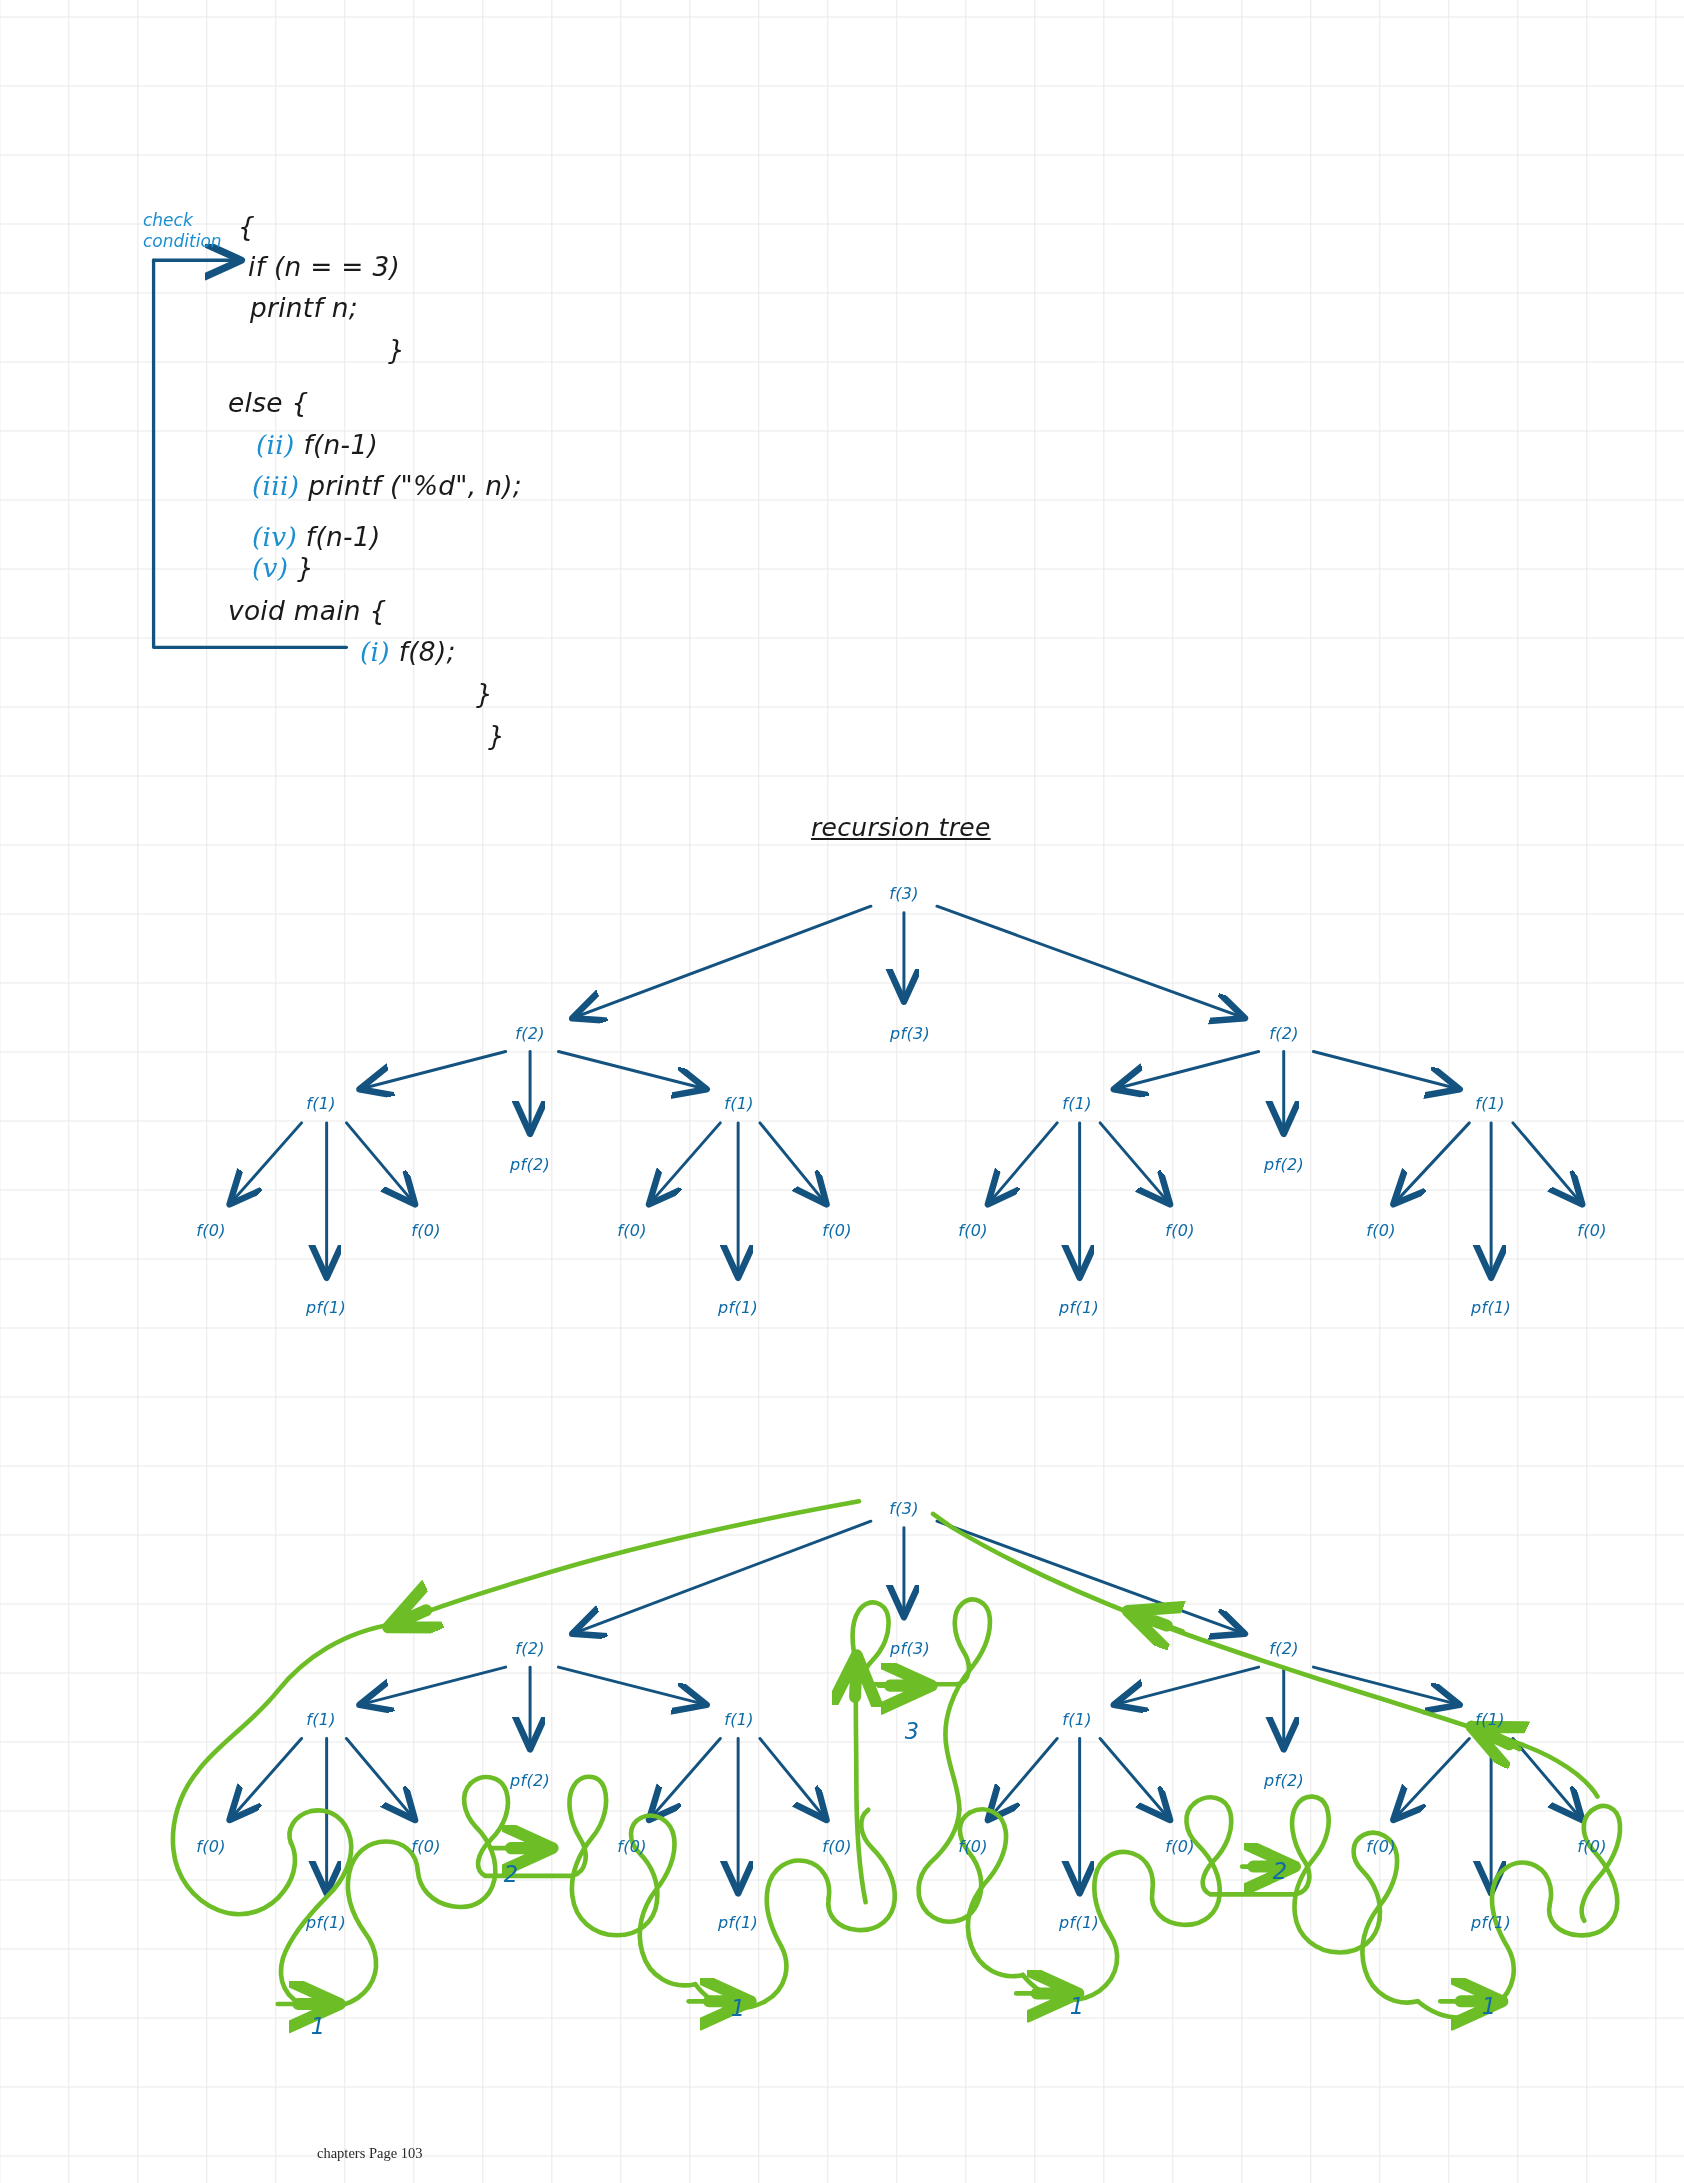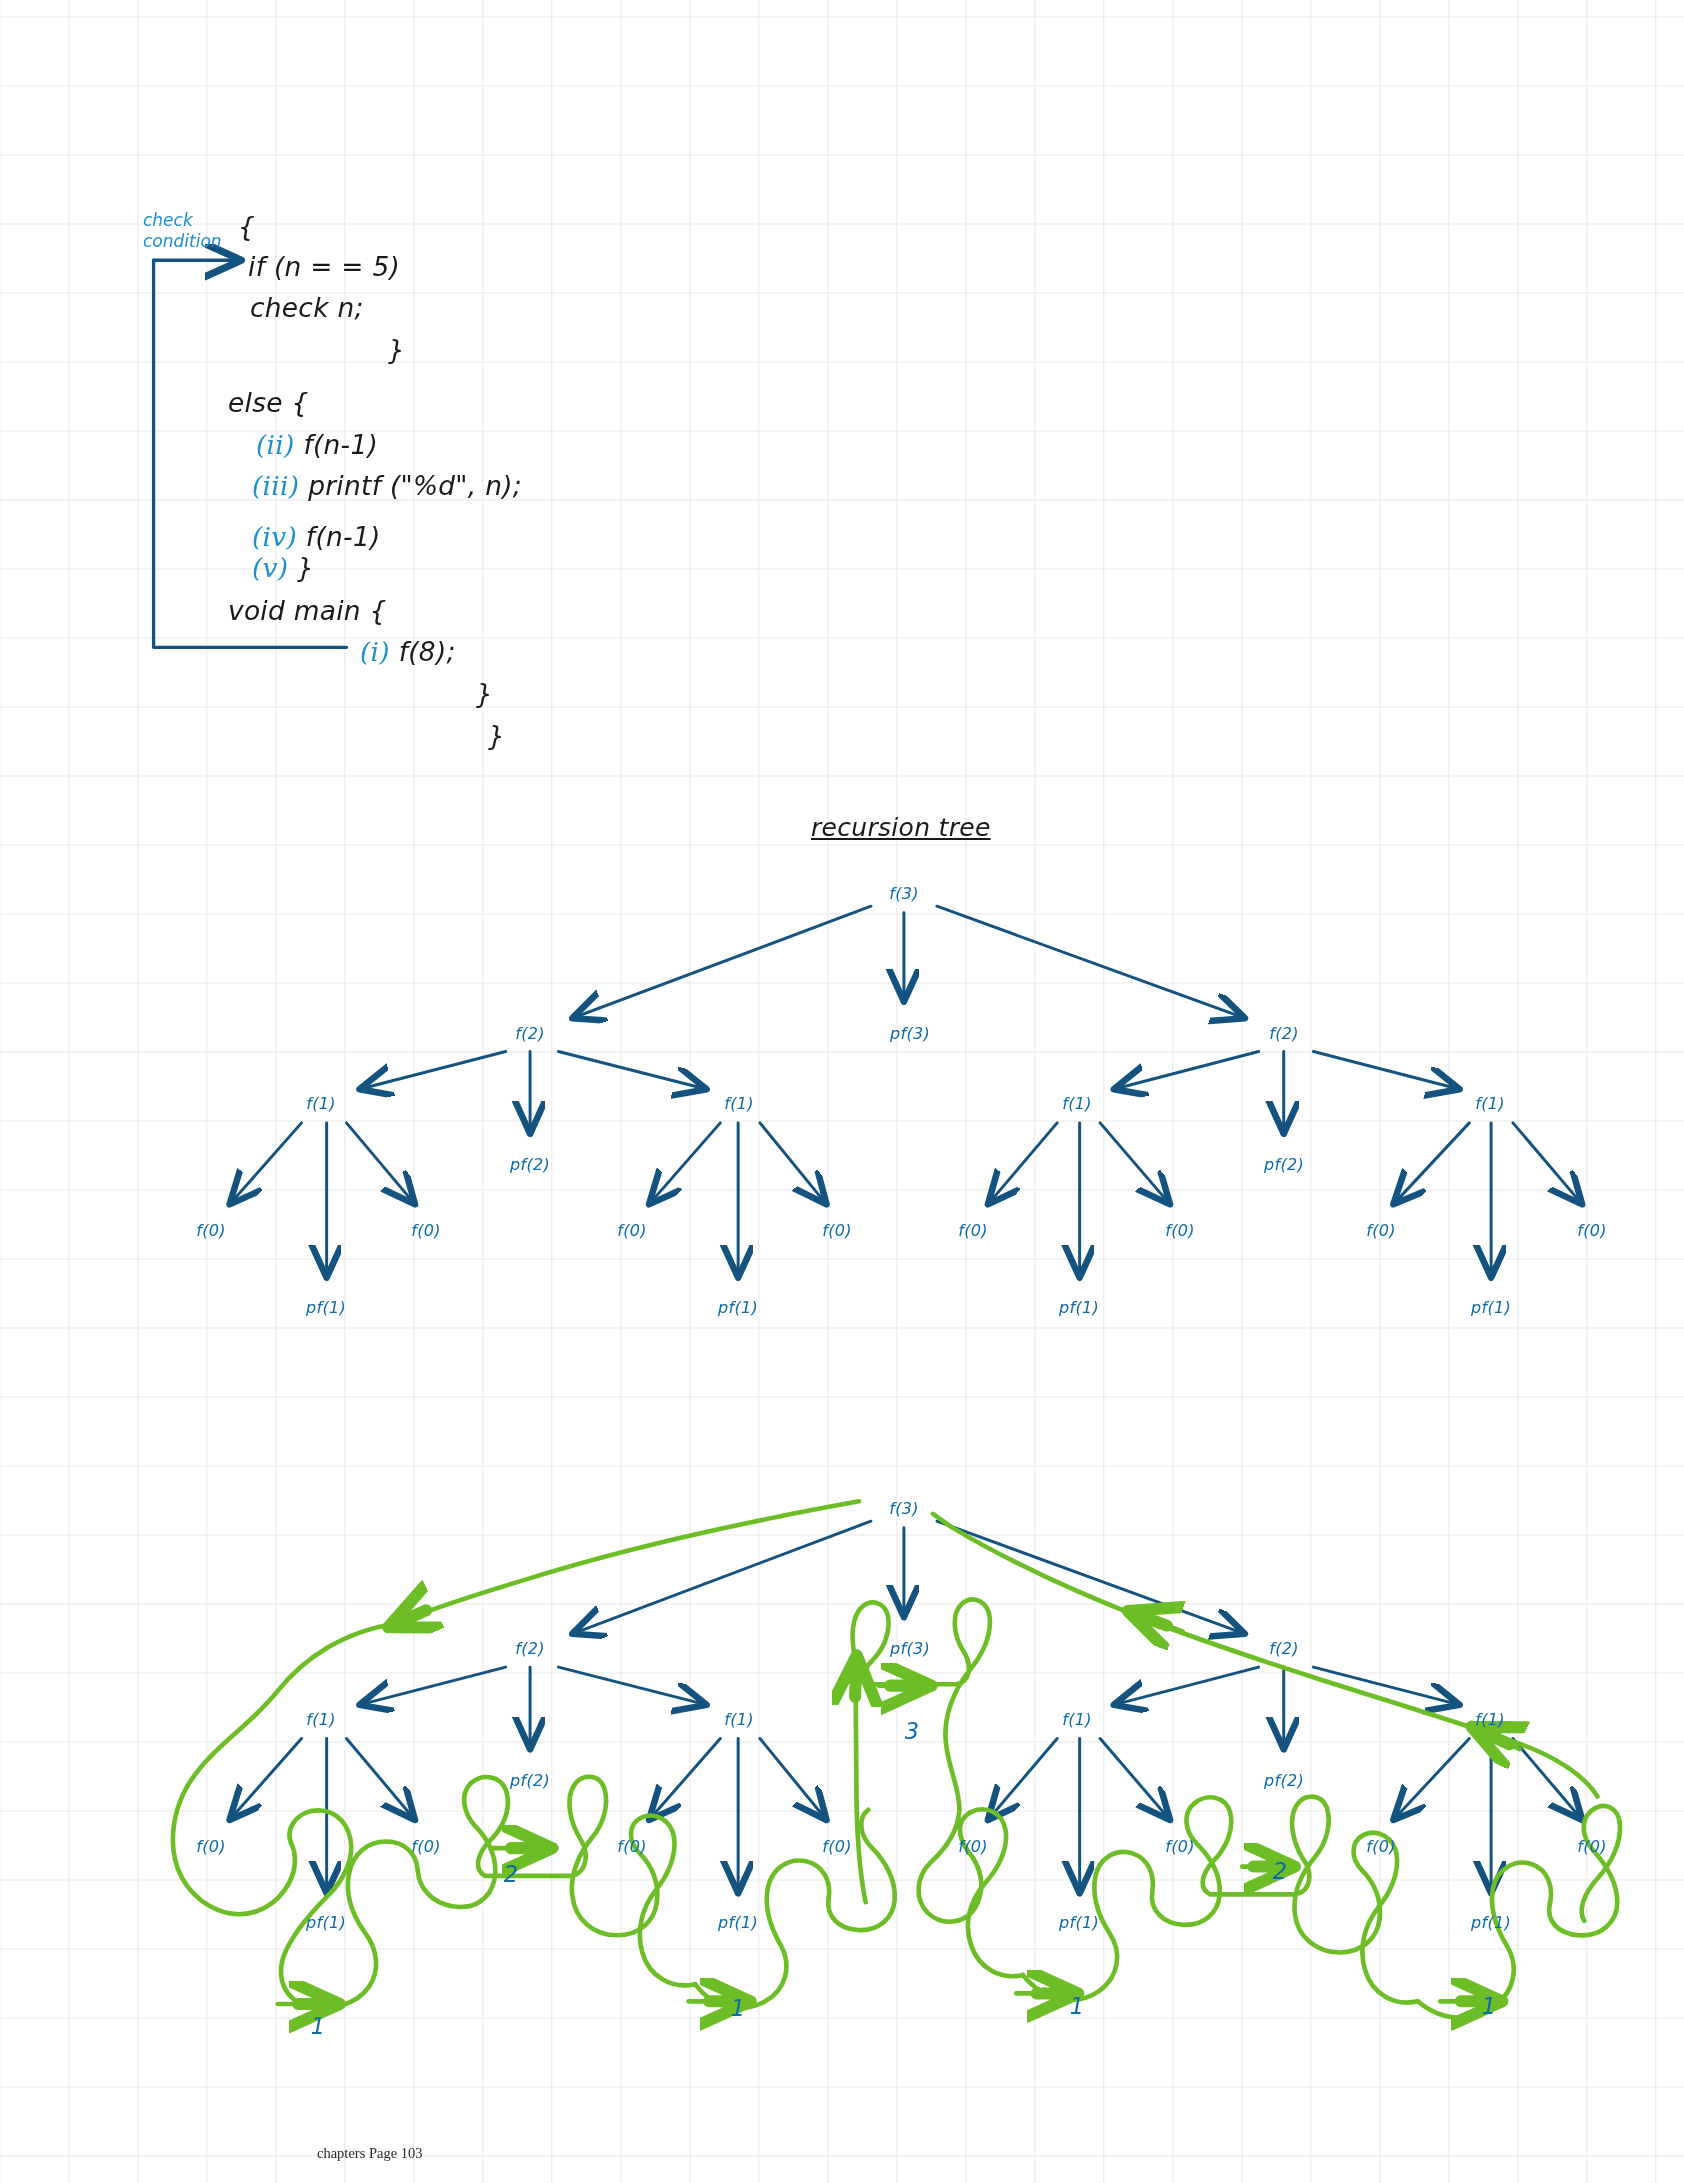--- a/index.html
+++ b/index.html
@@ -252,22 +252,22 @@
       <path class="green-stroke" d="M2300,2648 L2240,2620" marker-end="url(#ahg)"></path>
       <path class="green-stroke" d="M1790,2470 L1720,2444" marker-end="url(#ahg)"></path>
     </g>
   </svg>
 
   <div class="annot" style="left:143px; top:210px;">check
 condition</div>
 
   <div id="code-block">
       <div class="code-line" style="left: 238px; top: 211px;"><span>{</span></div>
-      <div class="code-line" style="left: 248px; top: 251px;"><span>if (n = = 5)</span></div>
-      <div class="code-line" style="left: 250px; top: 292px;"><span>check n;</span></div>
+      <div class="code-line" style="left: 248px; top: 251px;"><span>if (n = = 3)</span></div>
+      <div class="code-line" style="left: 250px; top: 292px;"><span>printf n;</span></div>
       <div class="code-line" style="left: 388px; top: 334px;"><span>}</span></div>
       <div class="code-line" style="left: 228px; top: 387px;"><span>else {</span></div>
       <div class="code-line" style="left: 256px; top: 429px; text-align: center;"><span class="rom">(ii)</span> <span>f(n-1)</span></div>
       <div class="code-line" style="left: 252px; top: 470px;"><span class="rom">(iii)</span> <span>printf ("%d", n);</span></div>
       <div class="code-line" style="left: 252px; top: 511px; margin-top: 10px;"><span class="rom">(iv)</span> <span>f(n-1)</span></div>
       <div class="code-line" style="left: 252px; top: 552px;"><span class="rom">(v)</span> <span>}</span></div>
       <div class="code-line" style="left: 228px; top: 595px;"><span>void main {</span></div>
       <div class="code-line" style="left: 360px; top: 636px;"><span class="rom">(i)</span> <span>f(8);</span></div>
       <div class="code-line" style="left: 476px; top: 678px;"><span>}</span></div>
       <div class="code-line" style="left: 488px; top: 720px;"><span>}</span></div>

